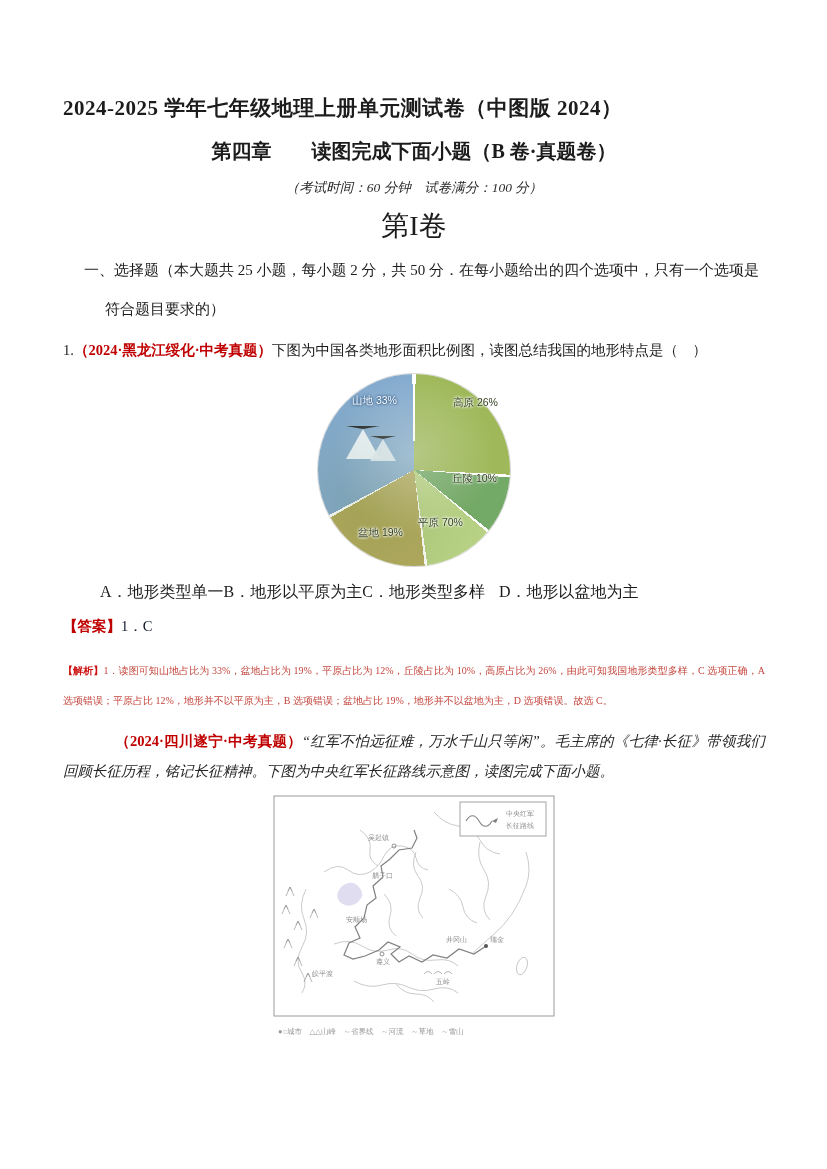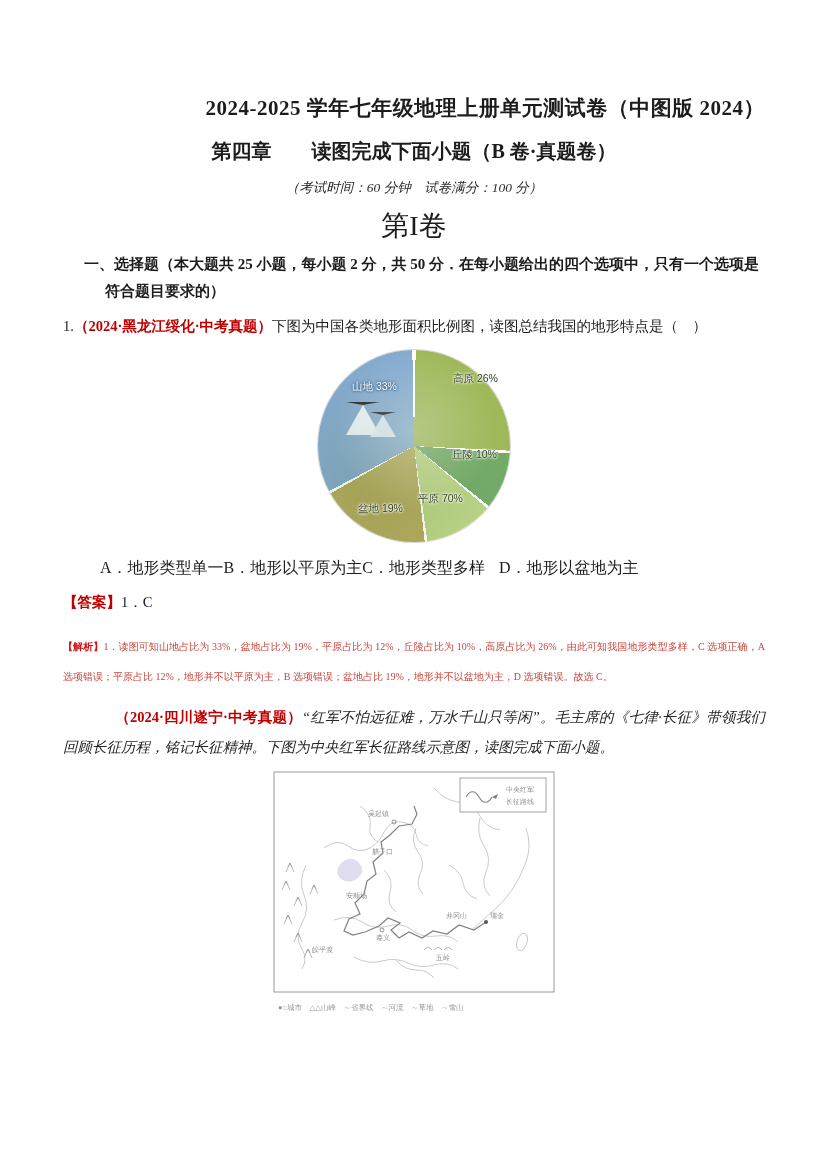--- a/index.html
+++ b/index.html
@@ -2,27 +2,27 @@
 <html><head>
 <meta charset="utf-8">
 <style>
   html, body { margin:0; padding:0; background:#ffffff; }
   body {
     width:827px; height:1169px; position:relative; overflow:hidden;
     font-family:"Liberation Serif","DejaVu Serif",serif; color:#1c1c1c;
   }
   .page { box-sizing:border-box; padding:94px 62px 0 63px; }
 
-  .title { font-size:21px; font-weight:bold; text-align:right; margin:0 0 16px 0; letter-spacing:.5px; }
+  .title { font-size:21px; font-weight:bold; text-align:left; margin:0 0 16px 0; letter-spacing:.5px; }
   .subtitle { font-size:20px; font-weight:bold; text-align:center; margin:0 0 14px 0; }
   .exam-info { font-size:13.5px; font-style:italic; text-align:center; color:#2a2a2a; margin:0 0 6px 0; }
   .volume { font-size:28px; font-weight:normal; text-align:center; margin:10px 0 6px 0; }
 
   .section-heading {
-    font-size:15px; font-weight:bold; line-height:27px;
+    font-size:15px; font-weight:normal; line-height:39px;
     padding-left:42px; text-indent:-21px; margin:4px 0 8px 0;
   }
 
   .q-line { font-size:14.5px; line-height:27px; margin:4px 0 2px 0; }
   .red-bold { color:#c00000; font-weight:bold; }
 
   
   .pie-wrap { width:192px; height:192px; margin:10px auto 16px auto; position:relative; }
   .pie {
     width:192px; height:192px; border-radius:50%; position:relative; overflow:hidden;
@@ -47,21 +47,21 @@
                 radial-gradient(circle at 30% 70%, rgba(90,120,40,.18), rgba(0,0,0,0) 60%);
   }
   .peak { position:absolute; width:0; height:0; border-style:solid; opacity:.92; }
   .peak-1 { left:28px; top:52px; border-left:17px solid transparent; border-right:17px solid transparent; border-bottom:30px solid #f4f9ff; }
   .peak-2 { left:52px; top:62px; border-left:13px solid transparent; border-right:13px solid transparent; border-bottom:22px solid #e2ecf6; }
   .pie-label {
     position:absolute; font-family:"Liberation Sans","DejaVu Sans",sans-serif;
     font-size:10.5px; color:#33401f; white-space:nowrap; z-index:2;
     text-shadow:0 0 3px #fff, 0 0 3px #fff, 0 0 2px #fff;
   }
-  .pl-shandi { left:34px; top:30px; color:#ffffff; text-shadow:0 0 3px rgba(20,60,110,.8), 0 0 2px rgba(20,60,110,.8); }
+  .pl-shandi { left:34px; top:20px; color:#ffffff; text-shadow:0 0 3px rgba(20,60,110,.8), 0 0 2px rgba(20,60,110,.8); }
   .pl-gaoyuan { left:110px; top:22px;margin-left:25px; }
   .pl-qiuling { left:134px; top:98px; }
   .pl-pingyuan { left:100px; top:142px; }
   .pl-pendi { left:40px; top:152px; }
 
   .options { display:flex; font-size:16px; padding-left:37px; margin:10px 0 10px 0; }
   .options span:last-child { margin-left:14px; }
 
   .answer-line { font-size:14.5px; margin:14px 0 8px 0; }
   .answer-marker { color:#c00000; font-weight:bold; }

